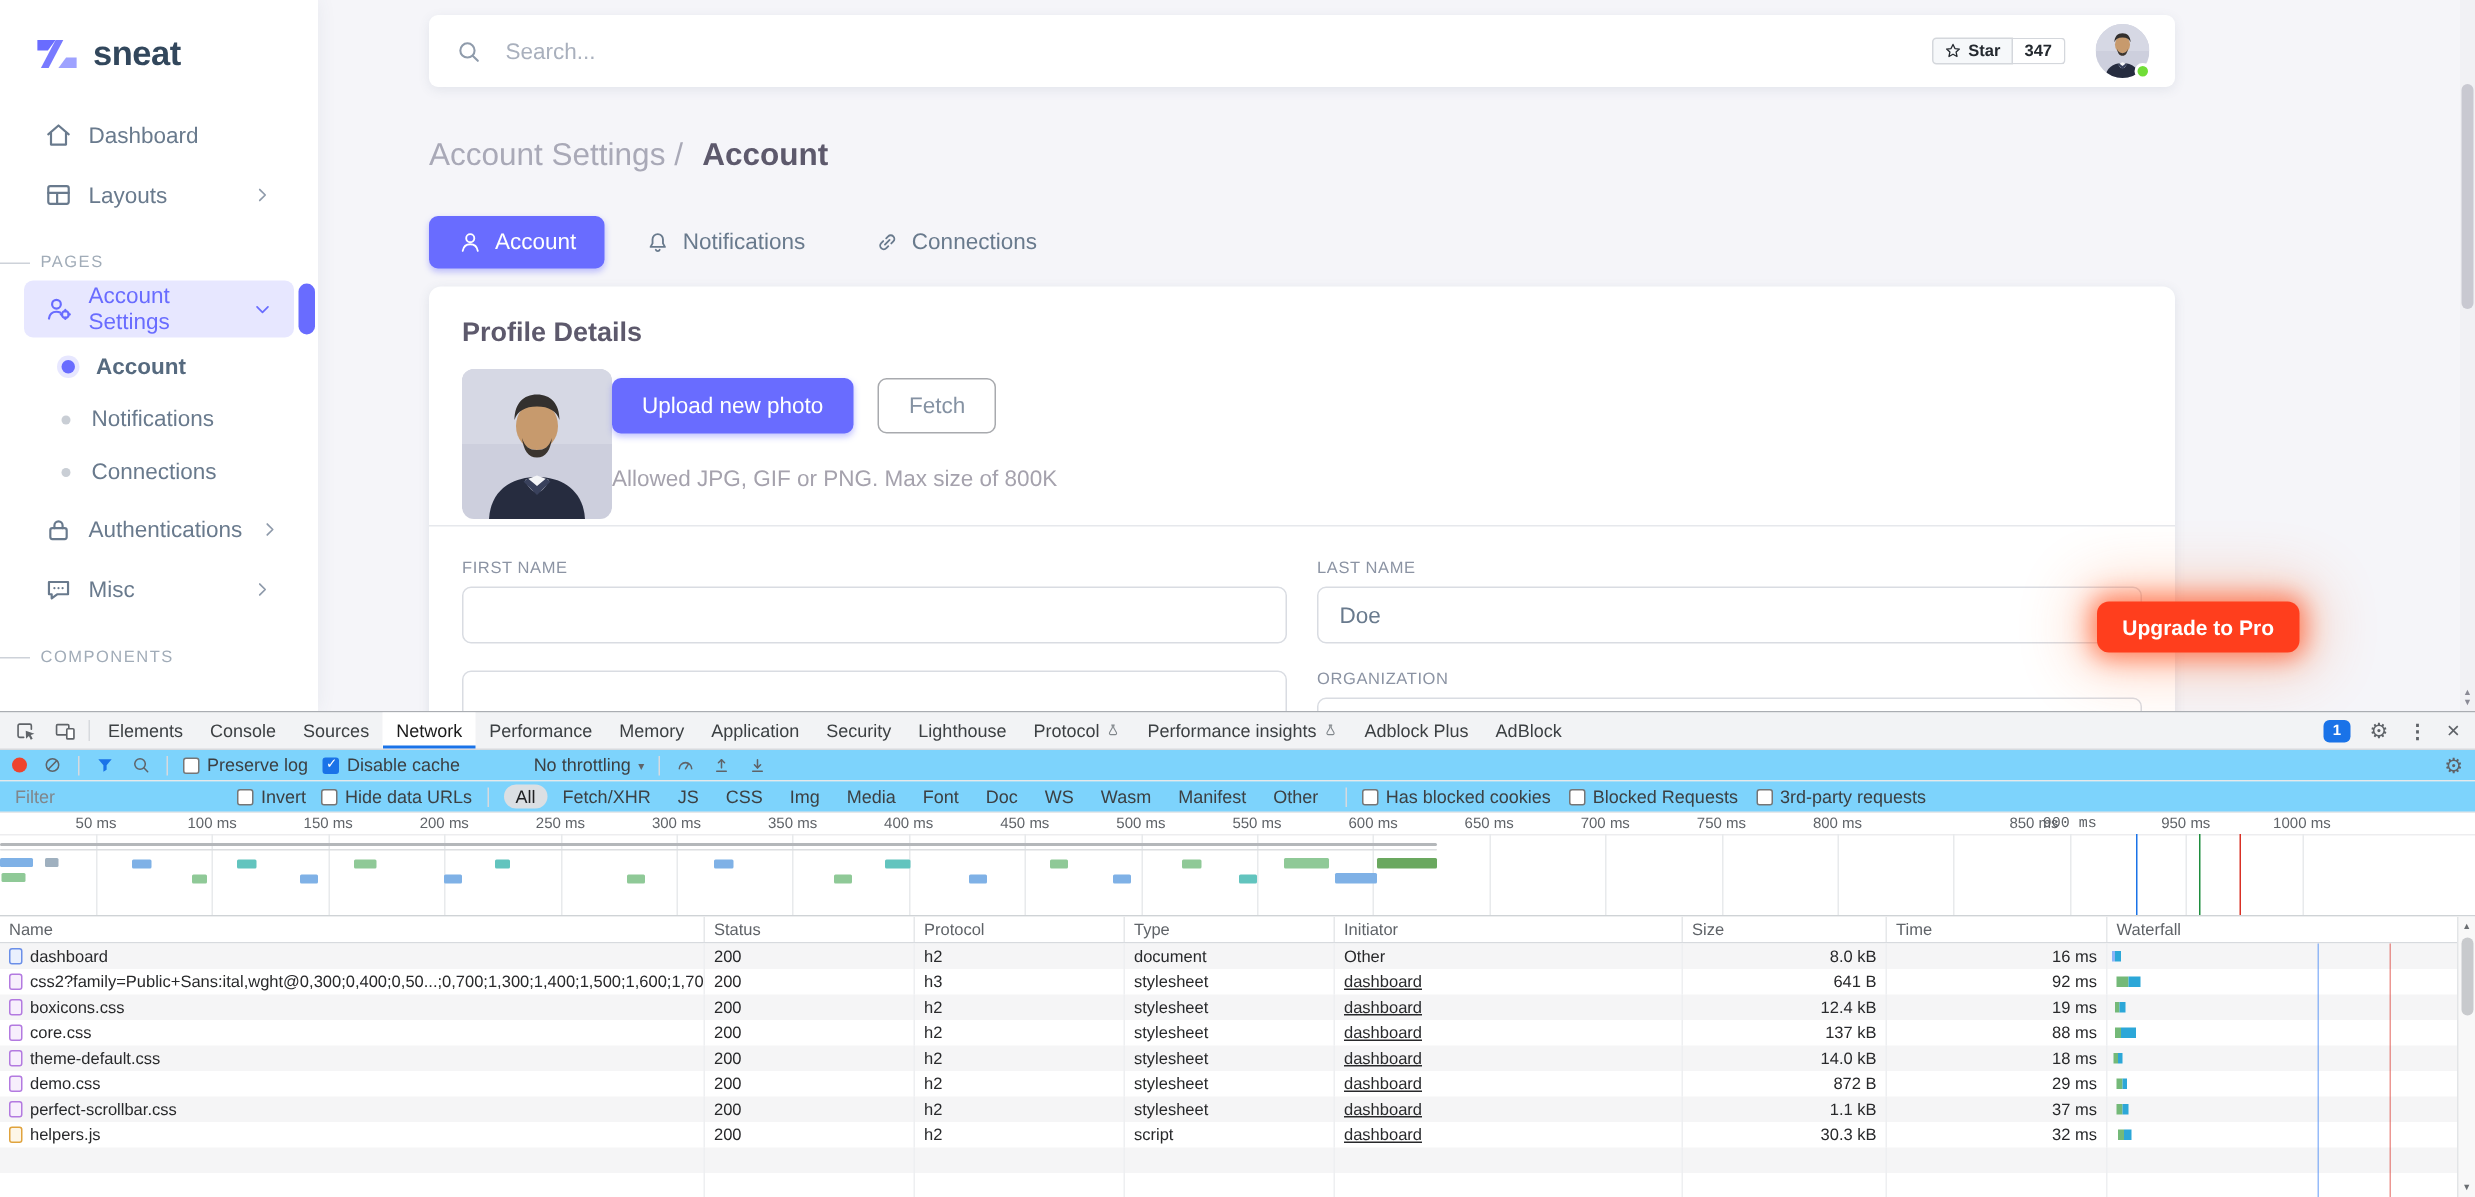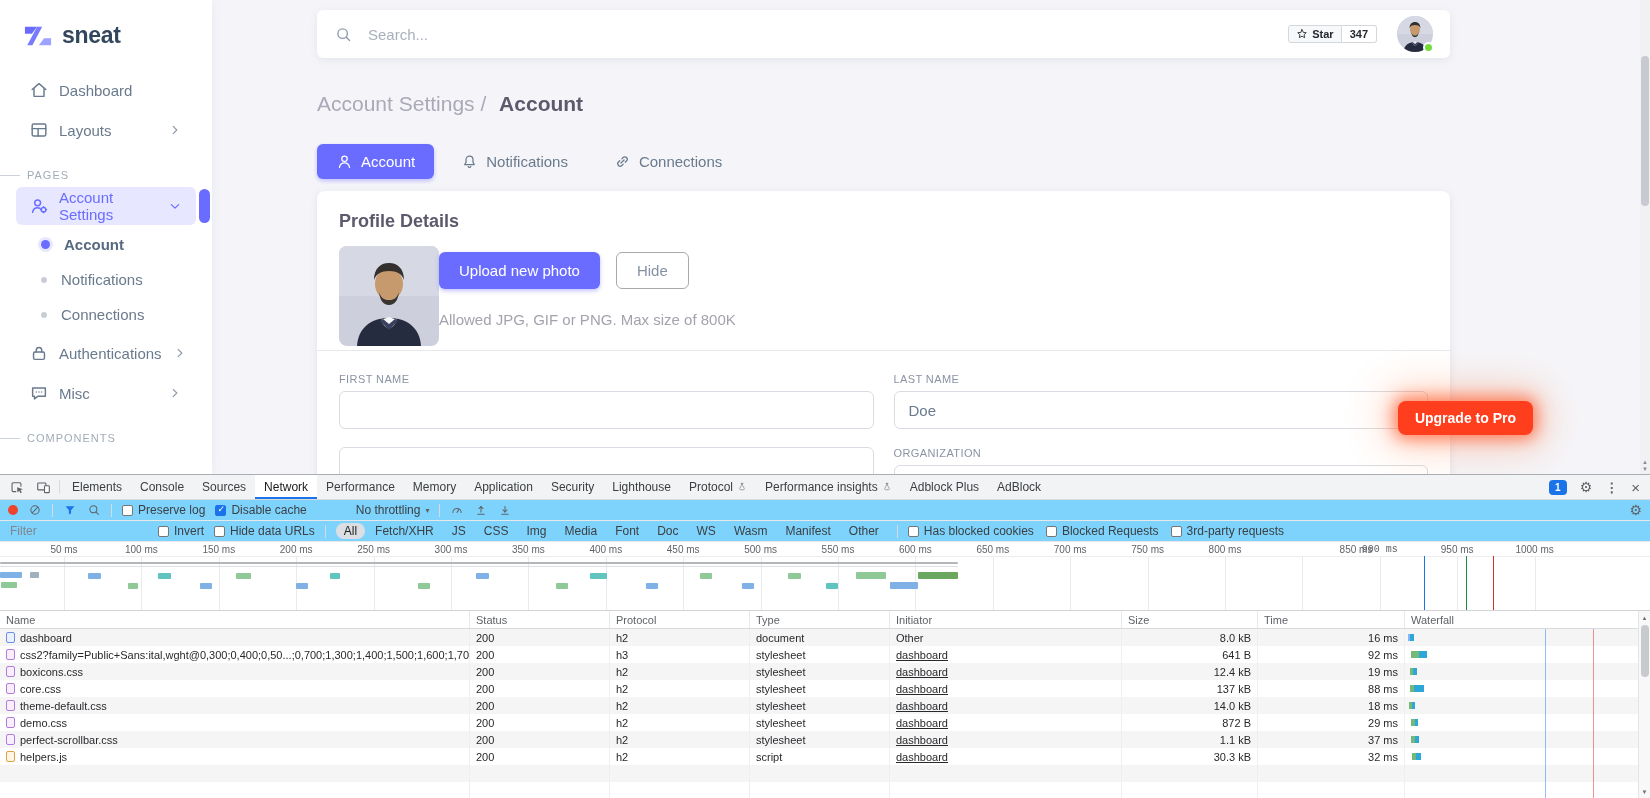--- a/index.html
+++ b/index.html
@@ -28,21 +28,21 @@
   .menu-item.active .chev { color:#696cff; }
   .menu-item.active::after { content:''; position:absolute; right:-14px; top:2px; width:11px; height:34px; background:#696cff; border-radius:8px; }
   .menu-heading { margin:20px 16px 6px 27px; font-size:11px; letter-spacing:1px; color:#a1acb8; position:relative; }
   .menu-heading::before { content:''; position:absolute; left:-27px; top:50%; width:20px; height:1px; background:#cdd2d9; }
   .menu-sub { display:flex; align-items:center; gap:14px; height:35px; margin:0 16px; padding:0 13px 0 25px; font-size:15px; color:#697a8d; border-radius:6px; cursor:pointer; }
   .dot { width:6px; height:6px; border-radius:50%; background:#c9ced5; flex:none; }
   .menu-sub.active { color:#566a7f; font-weight:700; }
   .menu-sub.active .dot { width:9px; height:9px; background:#696cff; box-shadow:0 0 0 3px rgba(105,108,255,.16); }
 
   
-  .main { position:absolute; left:212px; right:0; top:0; bottom:0; padding:10px 200px 0 105px; }
+  .main { position:absolute; left:212px; right:0; top:0; bottom:0; padding:10px 200px 0 74px; }
   .navbar { height:48px; background:#fff; border-radius:6px; box-shadow:0 2px 8px rgba(67,89,113,.10); display:flex; align-items:center; padding:0 17px; }
   .search { display:flex; align-items:center; gap:13px; flex:1; color:#8f9bab; }
   .search .s-icon svg { width:19px; height:19px; }
   .search input { border:none; outline:none; font-size:15px; color:#697a8d; background:transparent; width:320px; }
   .search input::placeholder { color:#a9b0bd; }
   .gh { display:flex; align-items:center; margin-right:20px; }
   .gh-btn { display:flex; align-items:center; gap:4px; border:1px solid #d4d7dc; background:#f6f8fa; border-radius:3px 0 0 3px; padding:2px 7px; font-size:11px; font-weight:700; color:#24292f; cursor:pointer; }
   .gh-btn svg { width:12px; height:12px; }
   .gh-count { border:1px solid #d4d7dc; border-left:none; background:#fff; border-radius:0 3px 3px 0; padding:2px 8px; font-size:11px; font-weight:600; color:#24292f; }
   .avatar { width:36px; height:36px; border-radius:50%; position:relative; cursor:pointer; flex:none; }
@@ -338,21 +338,21 @@
               <path d="M35 34c0-11 6-17 15-17s15 6 15 17c-2-6-7-9-15-9s-13 3-15 9z" fill="#33302e"></path>
               <path d="M40 46c1 8 4 13 10 13s9-5 10-13c-2 6-5 8-10 8s-8-2-10-8z" fill="#3b352f"></path>
               <path d="M18 100c1-18 14-28 32-28s31 10 32 28z" fill="#262c3f"></path>
               <path d="M42 74c2 5 5 8 8 8s6-3 8-8l-8-3z" fill="#f5f6f8"></path>
               <path d="M50 84l-9-9 3-2 6 5 6-5 3 2z" fill="#39415c"></path>
             </svg>
           </div>
         <div class="pa">
           <div class="pa-buttons">
             <button class="btn-primary">Upload new photo</button>
-            <button class="btn-outline">Hide</button>
+            <button class="btn-outline">Fetch</button>
           </div>
           <div class="pa-hint">Allowed JPG, GIF or PNG. Max size of 800K</div>
         </div>
       </div>
       <hr class="card-hr">
       <div class="form">
         <div class="fg">
           <label>FIRST NAME</label>
           <input type="text" value="" style="">
         </div>

